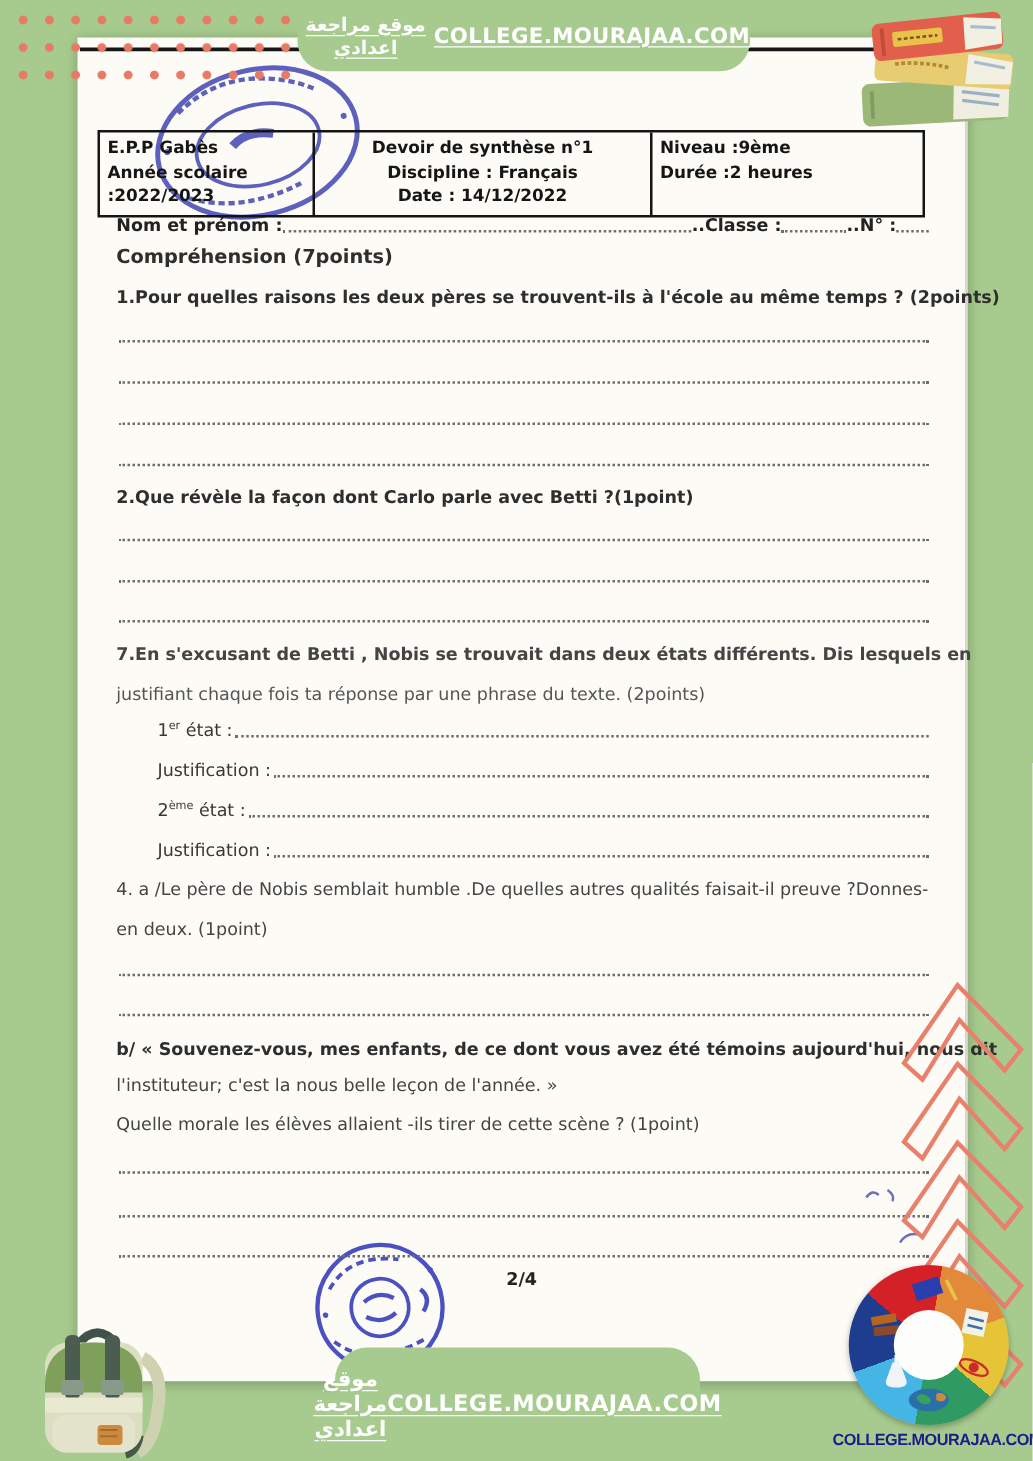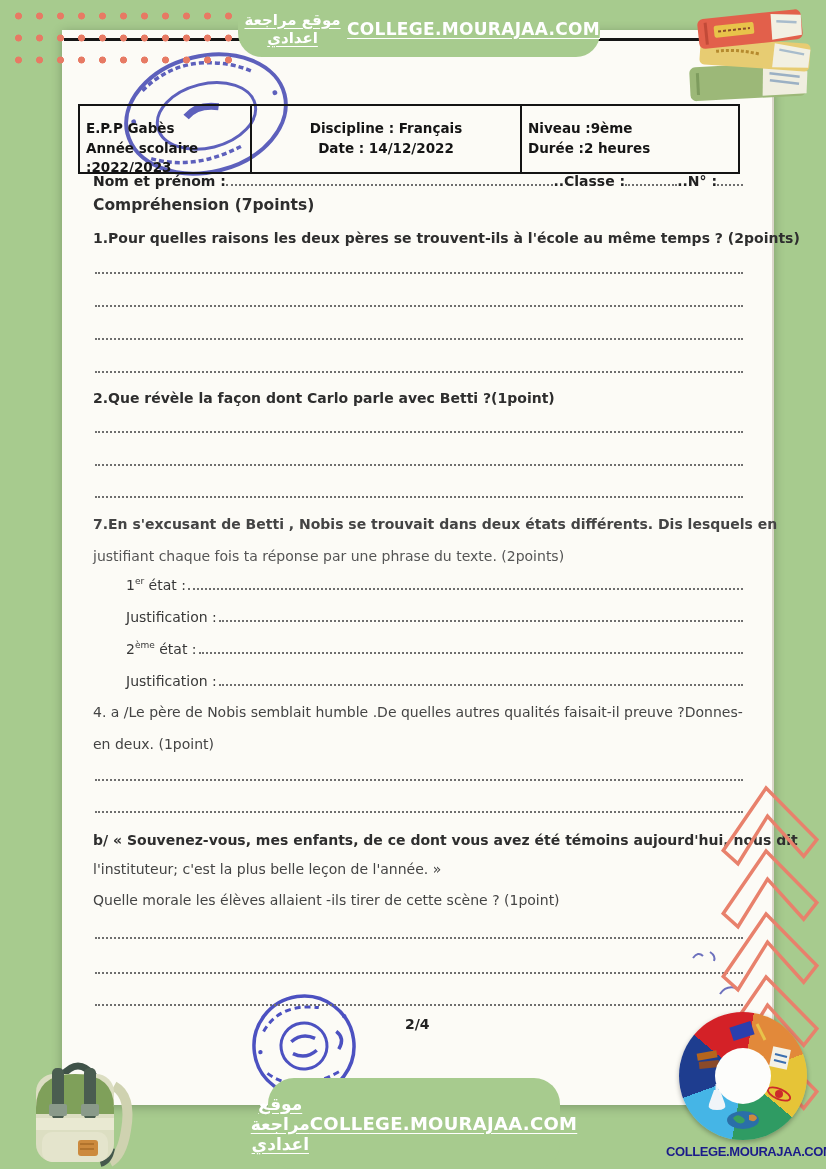--- a/index.html
+++ b/index.html
@@ -36,21 +36,21 @@
   .banner-bottom{left:268px;top:1078px;width:292px;height:91px;border-radius:26px;}
   .banner .ar{font-size:15px;text-decoration:underline;text-underline-offset:3px;}
   .banner .url{font-size:17px;text-decoration:underline;text-underline-offset:3px;letter-spacing:.3px;}
   .banner-bottom .ar{font-size:17px;}
   .banner-bottom .url{font-size:18px;}
   
   .info-table{
     position:absolute;left:78px;top:104px;width:658px;height:66px;z-index:4;
     border:2px solid #141414;display:flex;color:#151515;background:transparent;
   }
-  .info-table .cell{box-sizing:border-box;padding:13px 6px;font-size:13.5px;font-weight:bold;line-height:1.45;}
+  .info-table .cell{box-sizing:border-box;padding:3px 6px;font-size:13.5px;font-weight:bold;line-height:1.45;}
   .cell-school{width:172px;border-right:2px solid #141414;}
   .cell-exam{width:270px;border-right:2px solid #141414;text-align:center;}
   .cell-level{flex:1;padding-left:14px;}
   
   .dtext{position:absolute;left:93px;color:#2e2e2e;font-size:14px;white-space:nowrap;z-index:4;}
   .bold{font-weight:bold;}
   .medium{color:#444;}
   .light{color:#555;}
   .dotline{position:absolute;left:95px;width:648px;height:0;border-bottom:2px dotted #6e6e6e;z-index:4;}
   .fieldrow{position:absolute;left:93px;width:650px;display:flex;align-items:flex-end;z-index:4;
@@ -136,20 +136,21 @@
     <circle cx="168" cy="64" r="2.4" fill="#4245b2" stroke="none"></circle>
   </g>
 </svg>
 
 <div class="info-table">
   <div class="cell cell-school">
     <div>E.P.P Gabès</div>
     <div>Année scolaire :2022/2023</div>
   </div>
   <div class="cell cell-exam">
+    <div>Devoir de synthèse n°1</div>
     <div>Discipline : Français</div>
     <div>Date : 14/12/2022</div>
   </div>
   <div class="cell cell-level">
     <div>Niveau :9ème</div>
     <div>Durée :2 heures</div>
   </div>
 </div>
 
 <div class="idrow">
@@ -193,21 +194,21 @@
   <span class="lbl"><span>Justification :</span><sup></sup><span></span></span>
   <span class="fill"></span>
 </div>
 
 <div class="dtext medium" style="top:704px;">4. a /Le père de Nobis semblait humble .De quelles autres qualités faisait-il preuve ?Donnes-</div>
 <div class="dtext medium" style="top:736px;">en deux. (1point)</div>
 <div class="dotline" style="top:779px;"></div>
 <div class="dotline" style="top:811px;"></div>
 
 <div class="dtext bold" style="top:832px;">b/ « Souvenez-vous, mes enfants, de ce dont vous avez été témoins  aujourd'hui, nous dit</div>
-<div class="dtext medium" style="top:861px;">l'instituteur; c'est la plus belle leçon de l'année. »</div>
+<div class="dtext medium" style="top:861px;">l'instituteur; c'est la nous belle leçon de l'année. »</div>
 <div class="dtext medium" style="top:892px;">Quelle morale les élèves allaient -ils tirer de cette scène ? (1point)</div>
 <div class="dotline" style="top:937px;"></div>
 <div class="dotline" style="top:972px;"></div>
 <div class="dotline" style="top:1004px;"></div>
 
 <svg class="penmark" style="left:690px;top:948px;" width="40" height="16" viewBox="0 0 40 16">
   <path d="M3,10 q5,-7 10,-2 M20,4 q6,4 4,9" stroke="#4a4fb0" stroke-width="2" fill="none"></path>
 </svg>
 <svg class="penmark" style="left:716px;top:982px;" width="26" height="16" viewBox="0 0 26 16">
   <path d="M4,12 q6,-9 16,-6" stroke="#4a4fb0" stroke-width="2" fill="none"></path>

